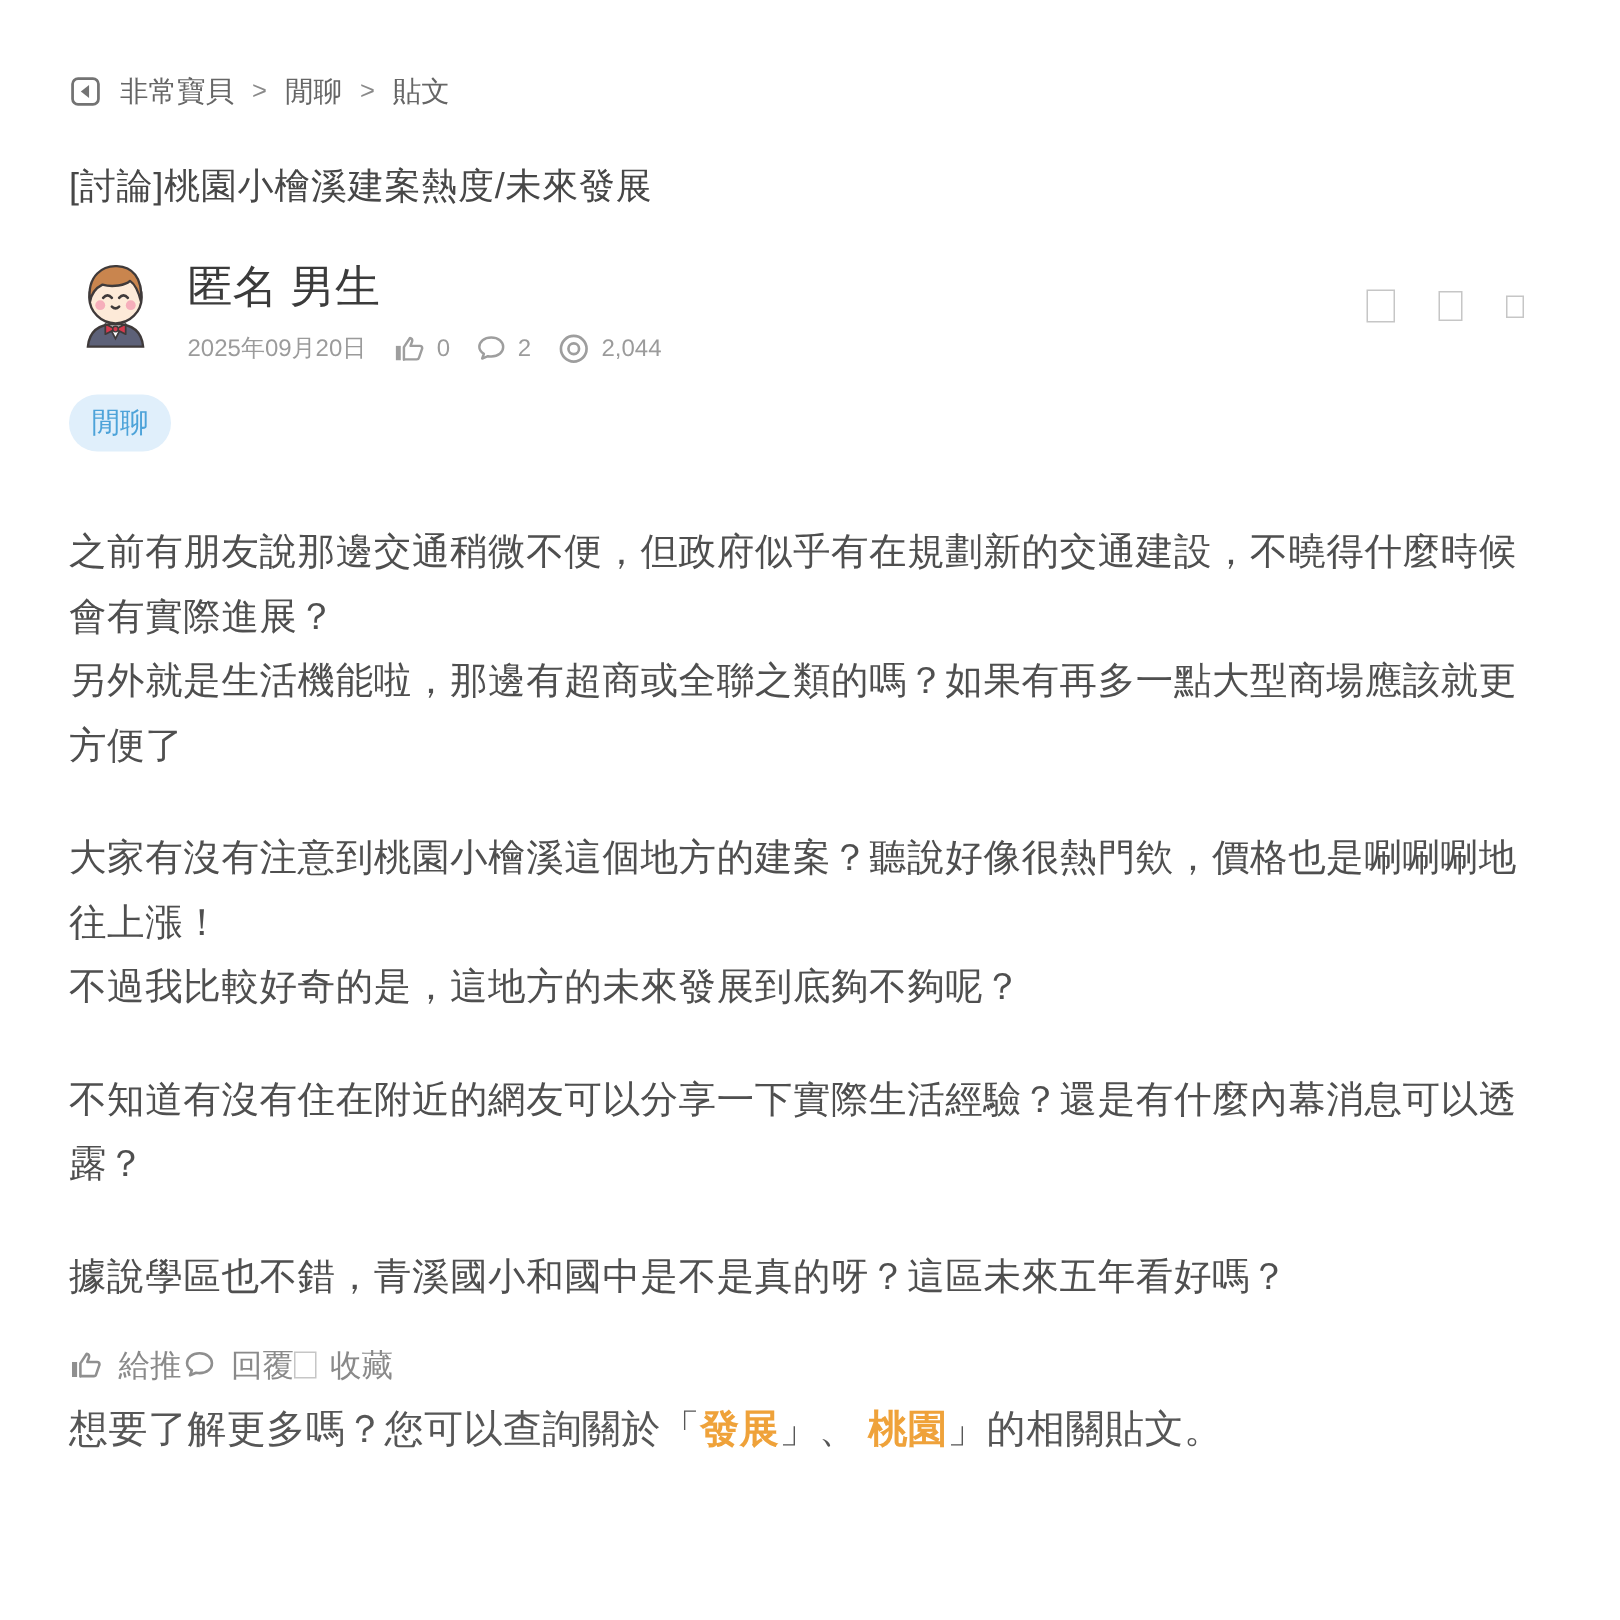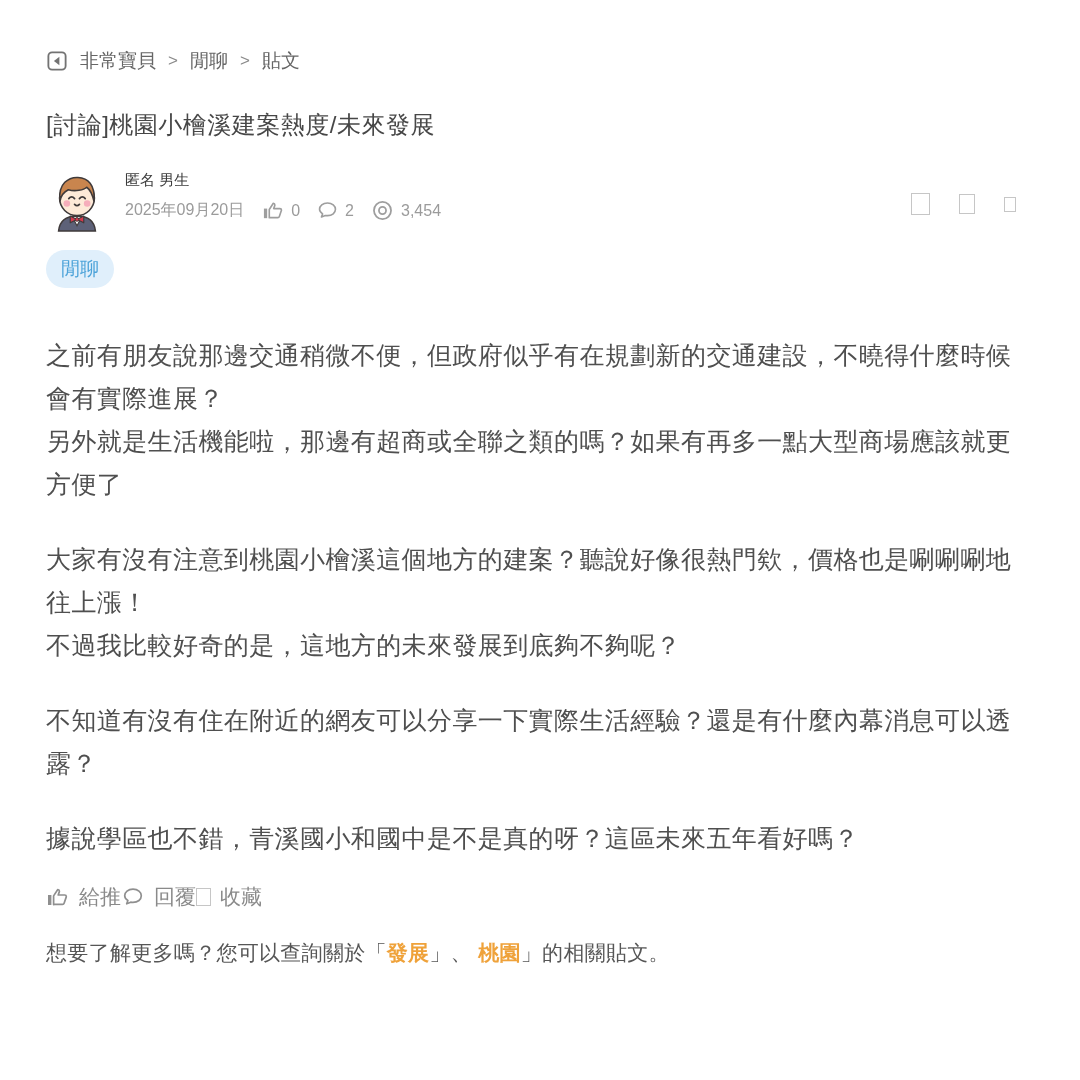--- a/index.html
+++ b/index.html
@@ -18,21 +18,21 @@
   .crumb { cursor:pointer; }
   .sep { color:#8a8a8a; font-size:17px; }
 
   
   .title { margin-top:27px; font-size:24px; line-height:47px; font-weight:400; color:#474747; letter-spacing:0.5px; }
 
   
   .author-row { margin-top:22px; display:flex; }
   .avatar { width:62px; height:62px; flex:none; }
   .author-info { margin-left:17px; padding-top:1px; }
-  .author-name { font-size:15px; font-weight:500; color:#3b3b3b; }
+  .author-name { font-size:30px; font-weight:500; color:#3b3b3b; }
   .meta-row { margin-top:8px; display:flex; align-items:center; color:#9b9b9b; font-size:16px; }
   .meta-row .date { margin-right:18px; }
   .stat { display:flex; align-items:center; gap:6px; margin-right:16px; }
   .stat svg { display:block; }
 
   .top-icons { margin-left:auto; display:flex; align-items:center; gap:29px; margin-top:23px; align-self:flex-start; }
   .tofu { display:inline-block; border:1.5px solid #c6c6c6; background:#fff; cursor:pointer; }
   .tofu.t1 { width:19px; height:22px; }
   .tofu.t2 { width:16px; height:20px; }
   .tofu.t3 { width:12px; height:15px; }
@@ -49,21 +49,21 @@
   .para { white-space:pre-line; margin-bottom:32px; }
   .para:last-child { margin-bottom:0; }
 
   
   .actions { margin-top:23px; display:flex; align-items:center; color:#8a8a8a; font-size:21px; }
   .action { display:flex; align-items:center; gap:9px; cursor:pointer; }
   .action svg { display:block; }
   .bookmark-tofu { width:15px; height:18px; border:1.5px solid #c6c6c6; display:inline-block; }
 
   
-  .related { margin-top:28px; font-size:21px; color:#565656; letter-spacing:0.3px; }
+  .related { margin-top:11px; font-size:26px; color:#565656; letter-spacing:0.3px;font-family:Liberation Serif, serif; }
   .kw { color:#efa23a; font-weight:700; cursor:pointer; }
 </style>
 </head>
 <body>
 
 <div class="page">
 
   <div class="breadcrumb">
     <span class="back-btn">
       <svg width="22" height="22" viewBox="0 0 24 24">
@@ -117,21 +117,21 @@
           </span>
           <span>2</span>
         </span>
         <span class="stat">
           <span>
             <svg width="25" height="25" viewBox="0 0 24 24" style="color:#9e9e9e">
               <circle cx="12" cy="12" r="8.2" fill="none" stroke="currentColor" stroke-width="1.7"></circle>
               <circle cx="12" cy="12" r="3.4" fill="none" stroke="currentColor" stroke-width="1.7"></circle>
             </svg>
           </span>
-          <span>3,454</span>
+          <span>2,044</span>
         </span>
       </div>
     </div>
     <div class="top-icons">
       <span class="tofu t1"></span>
       <span class="tofu t2"></span>
       <span class="tofu t3"></span>
     </div>
   </div>
 

